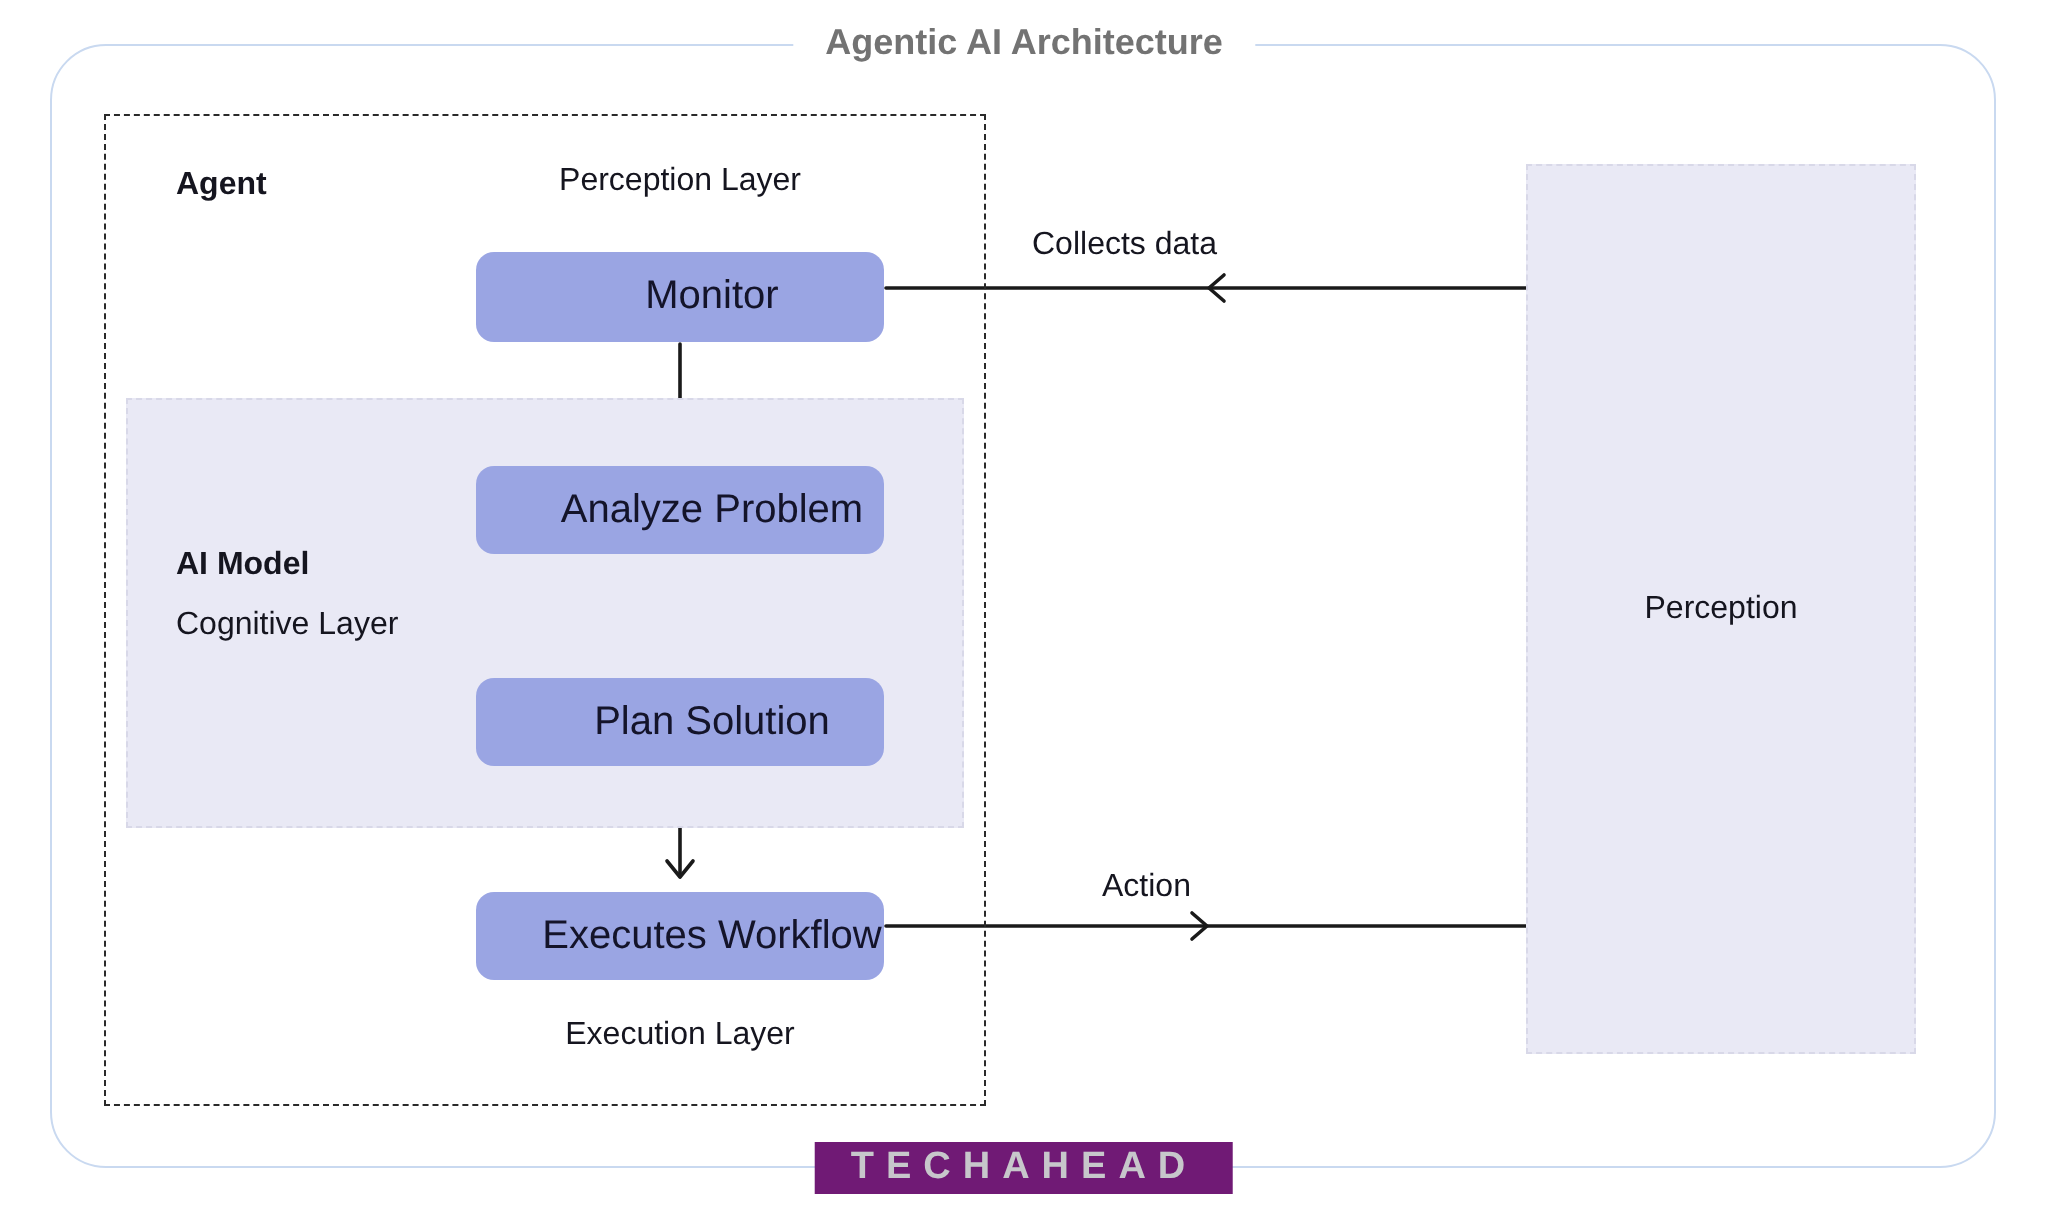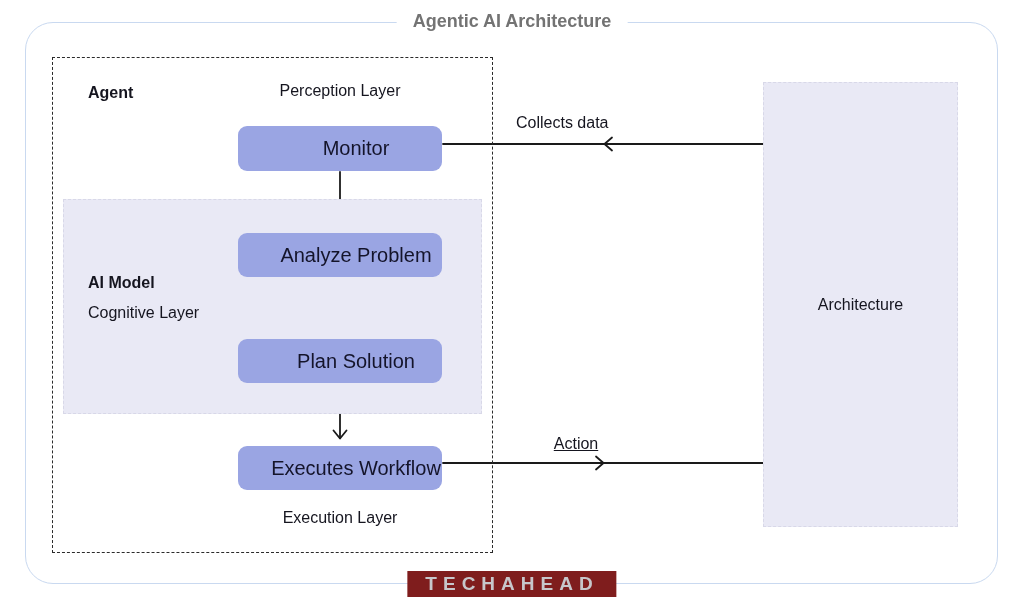--- a/index.html
+++ b/index.html
@@ -51,40 +51,40 @@
   .lbl{
     position:absolute;font-size:16px;color:#15151f;line-height:20px;white-space:nowrap;
   }
   .lbl.bold{font-weight:700;}
   .agent-label{left:88px;top:83px;}
   .perception-label{left:238px;width:204px;top:81px;text-align:center;}
   .ai-model-label{left:88px;top:273px;}
   .cognitive-label{left:88px;top:303px;}
   .execution-label{left:238px;width:204px;top:508px;text-align:center;}
   .collects-label{left:516px;width:140px;top:113px;}
-  .action-label{left:516px;width:120px;top:434px;text-align:center;text-decoration:underline;}
+  .action-label{left:551px;width:120px;top:434px;}
   .node{
     position:absolute;left:238px;width:204px;height:44px;
     background:var(--node-fill);
     border-radius:9px;
     display:flex;align-items:center;justify-content:center;
     font-size:20px;color:#14142a;padding-left:32px;
   }
   .node-monitor{top:126px;height:45px;}
   .node-analyze{top:233px;}
   .node-plan{top:339px;}
   .node-executes{top:446px;}
   .arrows{
     position:absolute;left:0;top:0;width:1024px;height:609px;
     pointer-events:none;
   }
   .arrows path{stroke:#1a1a1a;stroke-width:1.8;fill:none;stroke-linecap:round;stroke-linejoin:round;}
   .footer-logo{
     position:absolute;top:571px;left:50%;transform:translateX(-50%);
-    background:#7f1d1d;padding:0 18px;
+    background:#701a75;padding:0 18px;
     font-size:19px;font-weight:700;letter-spacing:6px;
     color:var(--logo-gray);line-height:26px;white-space:nowrap;
   }
 </style>
 </head>
 <body>
 
 <div class="canvas">
 
   <div class="outer-frame"></div>
@@ -125,21 +125,21 @@
   <div class="lbl bold ai-model-label">AI Model</div>
   <div class="lbl cognitive-label">Cognitive Layer</div>
 
   <div class="node node-analyze">Analyze Problem</div>
   <div class="node node-executes">Executes Workflow</div>
   <div class="node node-plan">Plan Solution</div>
 
   <div class="lbl execution-label">Execution Layer</div>
 
   <div class="environment-box">
-    <span>Architecture</span>
+    <span>Perception</span>
   </div>
 
   <div class="lbl collects-label">Collects data</div>
   <div class="lbl action-label">Action</div>
 
   <div class="footer-logo">TECHAHEAD</div>
 
 </div>
 
 </body></html>

